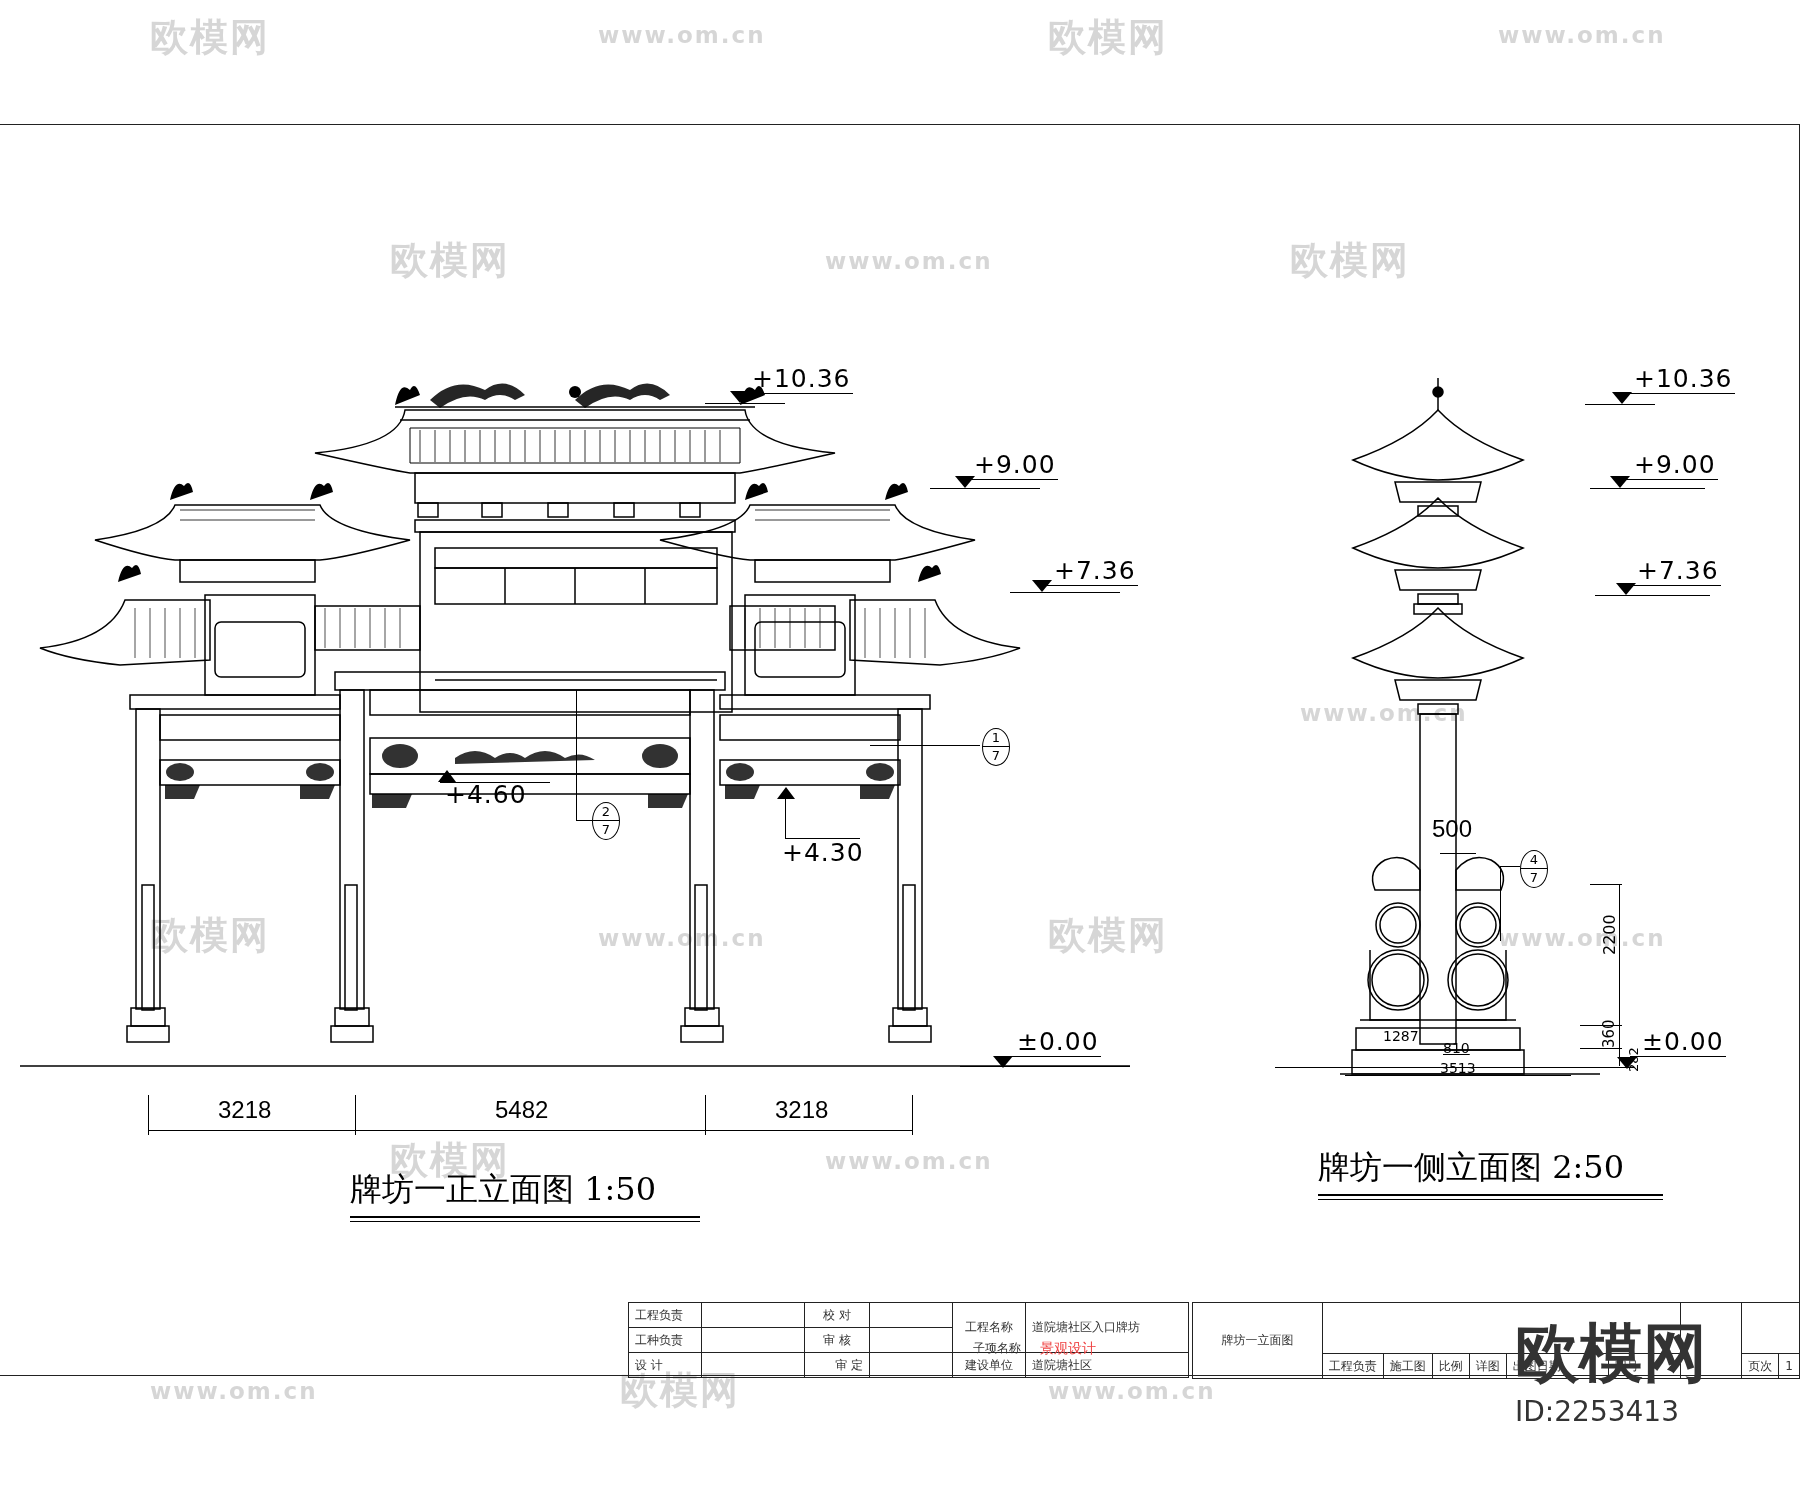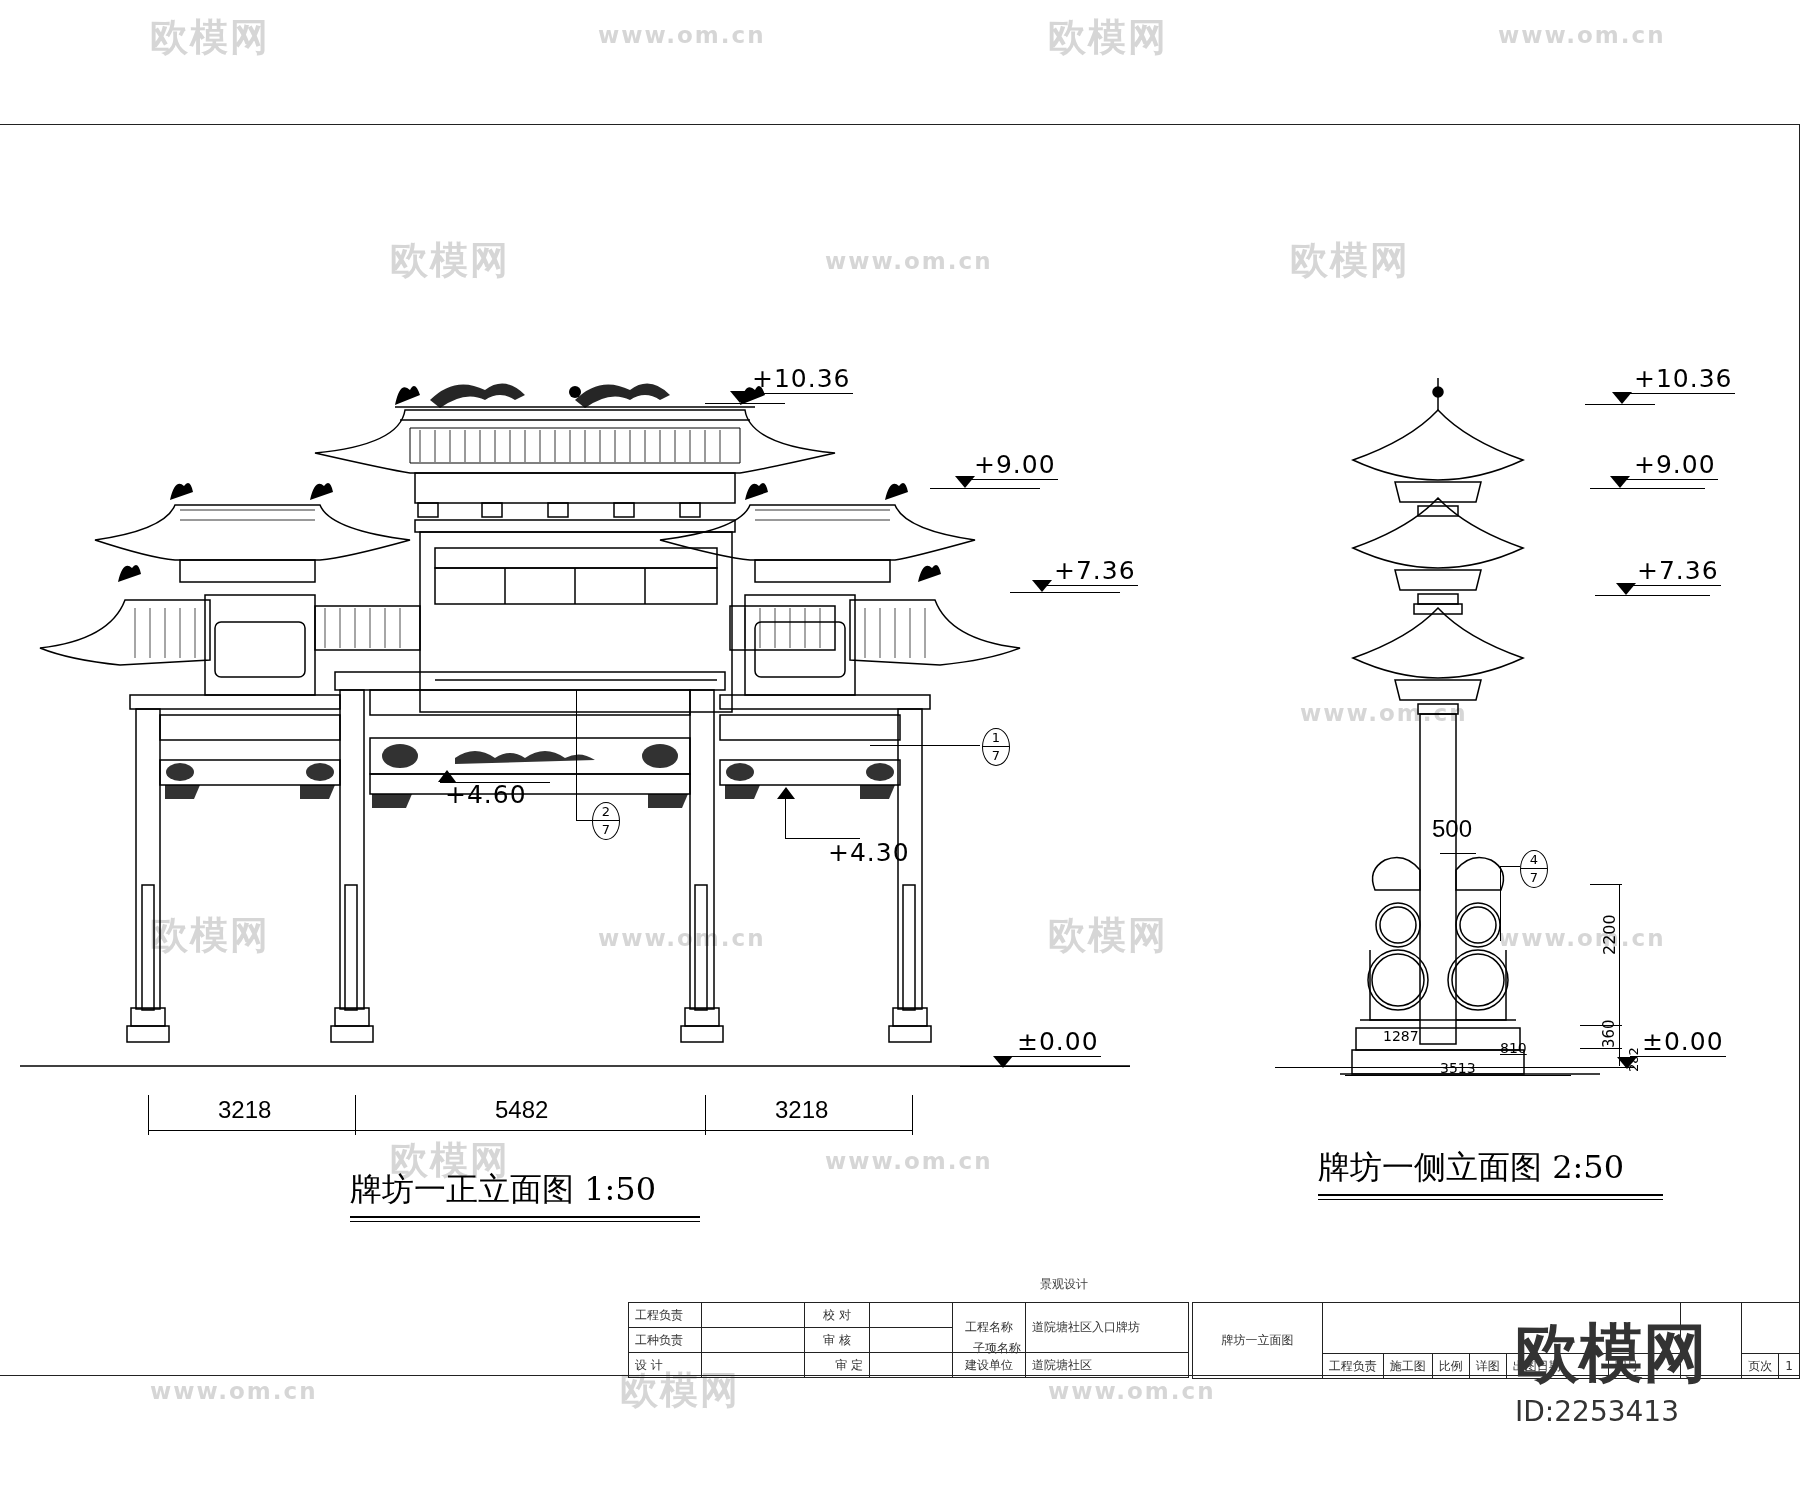--- a/index.html
+++ b/index.html
@@ -238,21 +238,21 @@
 <div class="tri" style="left:1032px;top:580px;"></div>
 <div class="elev" style="left:1042px;top:556px;"><span class="lbl">+7.36</span></div>
 
 <div class="tri-up" style="left:438px;top:770px;"></div>
 <div class="hline" style="left:440px;top:782px;width:110px;"></div>
 <div class="elev" style="left:445px;top:780px;">+4.60</div>
 
 <div class="tri-up" style="left:777px;top:787px;"></div>
 <div class="vline" style="left:785px;top:797px;height:42px;"></div>
 <div class="hline" style="left:785px;top:838px;width:75px;"></div>
-<div class="elev" style="left:828px;top:838px;">+4.30</div>
+<div class="elev" style="left:782px;top:838px;">+4.30</div>
 
 <div class="hline" style="left:960px;top:1066px;width:170px;"></div>
 <div class="tri" style="left:993px;top:1056px;"></div>
 <div class="elev" style="left:1005px;top:1027px;"><span class="lbl">±0.00</span></div>
 
 <div class="hline" style="left:148px;top:1130px;width:765px;"></div>
 <div class="vline" style="left:148px;top:1095px;height:40px;"></div>
 <div class="vline" style="left:355px;top:1095px;height:40px;"></div>
 <div class="vline" style="left:705px;top:1095px;height:40px;"></div>
 <div class="vline" style="left:912px;top:1095px;height:40px;"></div>
@@ -331,21 +331,21 @@
 </div>
 
 <div class="vline" style="left:1619px;top:884px;height:182px;"></div>
 <div class="hline" style="left:1590px;top:884px;width:32px;"></div>
 <div class="hline" style="left:1580px;top:1025px;width:42px;"></div>
 <div class="hline" style="left:1580px;top:1048px;width:42px;"></div>
 <div class="dimsm" style="left:1600px;top:955px;font-size:16px;transform:rotate(-90deg);transform-origin:left top;">2200</div>
 <div class="dimsm" style="left:1600px;top:1048px;font-size:15px;transform:rotate(-90deg);transform-origin:left top;">360</div>
 <div class="dimsm" style="left:1626px;top:1072px;font-size:13px;transform:rotate(-90deg);transform-origin:left top;">282</div>
 <div class="dimsm" style="left:1383px;top:1028px;">1287</div>
-<div class="dimsm" style="left:1500px;top:1040px;text-decoration:underline;">810</div>
+<div class="dimsm" style="left:1443px;top:1040px;text-decoration:underline;">810</div>
 <div class="hline" style="left:1345px;top:1075px;width:226px;"></div>
 <div class="dimsm" style="left:1440px;top:1060px;">3513</div>
 
 <div class="title" style="left:1318px;top:1146px;">牌坊一侧立面图 2:50</div>
 <div class="uline2" style="left:1318px;top:1194px;width:345px;"></div>
 
 <table class="tb" style="left:628px;top:1302px;">
   <tbody>
       <tr>
     <td style="width:60px;margin-top:12px;">工程负责</td>
@@ -365,21 +365,21 @@
     <td>设  计</td>
     <td></td>
     <td style="text-align:right;">审  定</td>
     <td></td>
     <td style="text-align:center;margin-left:8px;">建设单位</td>
     <td>道院塘社区</td>
   </tr>
 </tbody>
   </table>
 <div class="abs" style="left:963px;top:1340px;font-size:12px;color:#333;width:68px;text-align:center;">子项名称</div>
-<div class="abs" style="left:1040px;top:1276px;font-size:12px;color:#404040;">景观设计</div>
+<div class="abs" style="left:1040px;top:1340px;font-size:14px;color:#ef4444;">景观设计</div>
 
 <table class="tb" style="left:1192px;top:1302px;">
   <tbody>
       <tr>
     <td rowspan="2" style="width:118px;height:50px;text-align:center;">牌坊一立面图</td>
     <td colspan="6" style="height:50px;"></td>
     <td rowspan="2" style="width:50px;"></td>
     <td colspan="2"></td>
   </tr>
   <tr>

